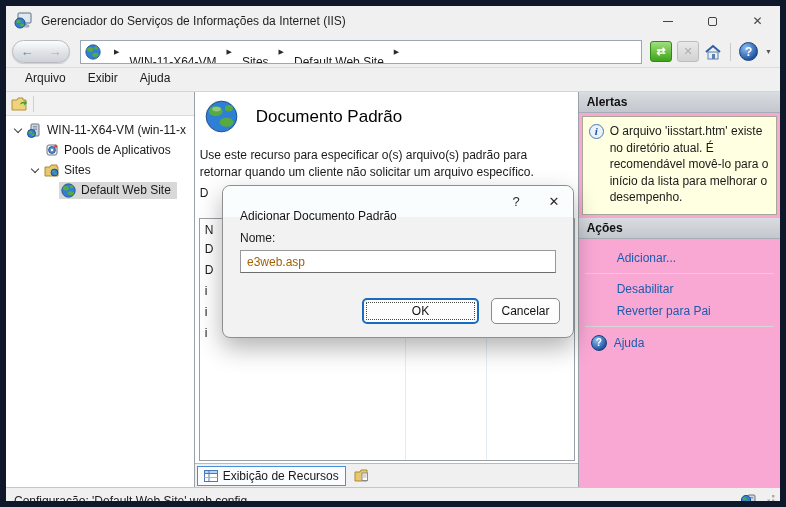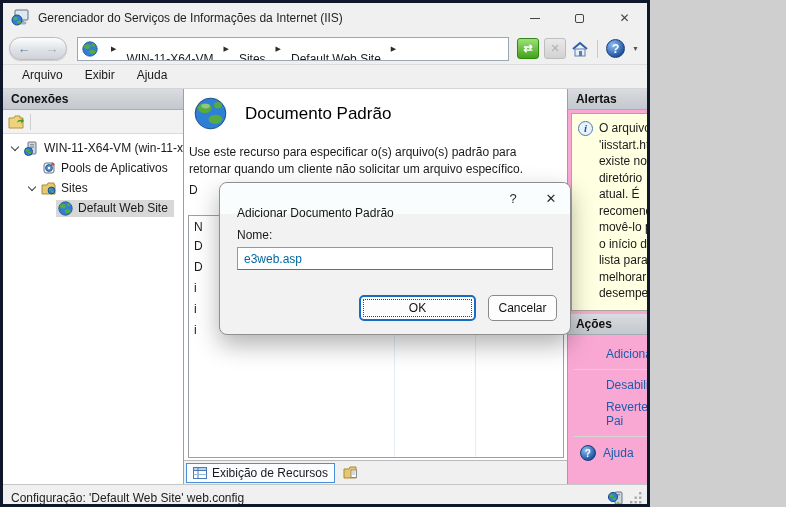--- a/index.html
+++ b/index.html
@@ -1,20 +1,20 @@
 <!DOCTYPE html>
 <html><head>
 <meta charset="utf-8">
 <style>
   * { box-sizing: border-box; margin: 0; padding: 0; }
   html,body { background:#cfcfcf; }
   body { font-family: "Liberation Sans", sans-serif; font-size:12px; color:#1a1a1a; }
 
-  .window { position:relative; width:650px; height:507px; background:#f0f0f0;
-            border:3px solid #0f172a; overflow:hidden; }
+  .window { position:relative; width:786px; height:507px; background:#f0f0f0;
+            border:6px solid #0f172a; overflow:hidden; }
 
   
   .titlebar { height:30px; display:flex; align-items:center; background:#f0f0f0; }
   .app-icon { width:20px; height:18px; margin:0 7px 0 8px; }
   .titlebar-text { flex:1; font-size:12px; color:#1f1f1f; }
   .win-controls { display:flex; height:30px; }
   .win-btn { width:45px; height:30px; display:flex; align-items:center; justify-content:center; color:#444; }
   .glyph-min { width:10px; border-top:1px solid #444; }
   .glyph-max { width:9px; height:9px; border:1px solid #444; border-radius:2px; }
   .glyph-x { font-size:12px; line-height:1; }
@@ -103,21 +103,21 @@
             background:#f2f2f2; border:1px solid #8f8f8f; border-radius:8px;
             box-shadow:0 10px 24px rgba(0,0,0,.30); z-index:10; }
   .dialog-titlebar { height:31px; background:#fafdfd; border-radius:8px 8px 0 0;
                      display:flex; align-items:center; padding-left:17px; }
   .dialog-title { flex:1; color:#141414;margin-top:28px; }
   .dlg-btn { width:38px; height:30px; display:flex; align-items:center; justify-content:center;
              color:#2b2b2b; font-size:13px; }
   .dialog-body { padding:14px 17px 0 17px; }
   .dlg-label { margin-bottom:5px; }
   .dlg-input { width:100%; height:23px; border:1px solid #989898; border-bottom-color:#6e6e6e;
-               background:#fff; font:12px "Liberation Sans", sans-serif; padding:0 6px; color:#0369a1; }
+               background:#fff; font:12px "Liberation Sans", sans-serif; padding:0 6px; color:#a16207; }
   .dlg-buttons { position:absolute; right:13px; bottom:13px; display:flex; gap:12px; }
   .btn { height:26px; border-radius:5px; background:#fdfdfd; font:12px "Liberation Sans", sans-serif; color:#111; }
   .btn-ok { width:117px; border:2px solid #176cc2; outline:1px dotted #444; outline-offset:-5px; }
   .btn-cancel { width:69px; border:1px solid #8a8a8a; }
 
   
   .statusbar { height:26px; background:#f0f0f0; border-top:1px solid #c6c6c6;
                display:flex; align-items:center; padding:0 4px 0 8px; }
   .status-text { flex:1; color:#1c1c1c; }
   .grip { margin-left:6px; }
@@ -190,21 +190,20 @@
 
   <div class="menubar">
     <span class="menu-item">Arquivo</span>
     <span class="menu-item">Exibir</span>
     <span class="menu-item">Ajuda</span>
   </div>
 
   <div class="content">
 
     <div class="left-panel">
-      <div class="panel-header">Conexões</div>
       <div class="left-toolbar">
         <svg width="16" height="14" viewBox="0 0 16 14">
           <path d="M1 3 L6 3 L7 1 L12 1 L12 3 L15 3 L15 13 L1 13 Z" fill="#efd37c" stroke="#b2913e"></path>
           <path d="M9 8 C9 5 12 4 14 5 L13 2.5 L16 6 L12.5 9 L13.5 6.8 C11.5 6.2 10 7 9 8 Z" fill="#3f9e2f"></path>
         </svg>
         <div class="tb-sep"></div>
       </div>
       <div class="tree">
         <div class="tree-row" style="padding-left:9px;">
           <span class="chev"></span>

